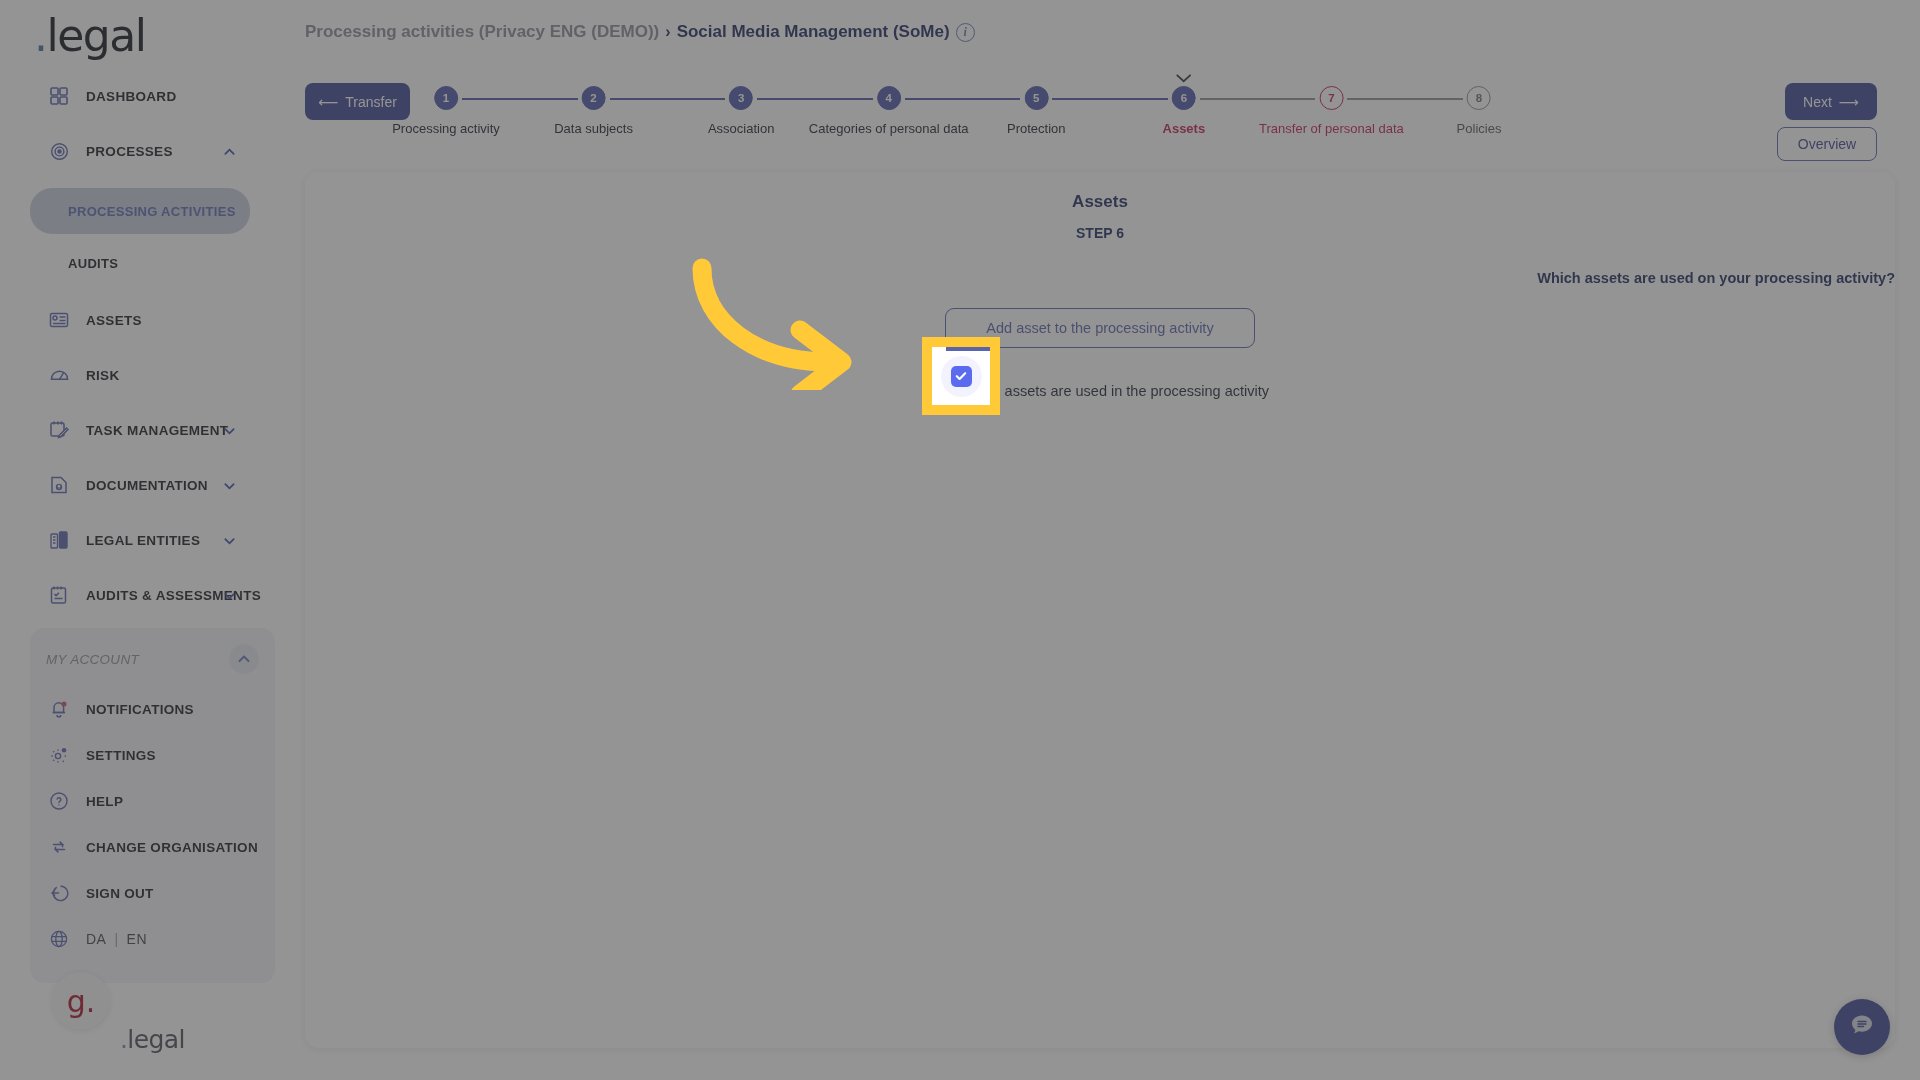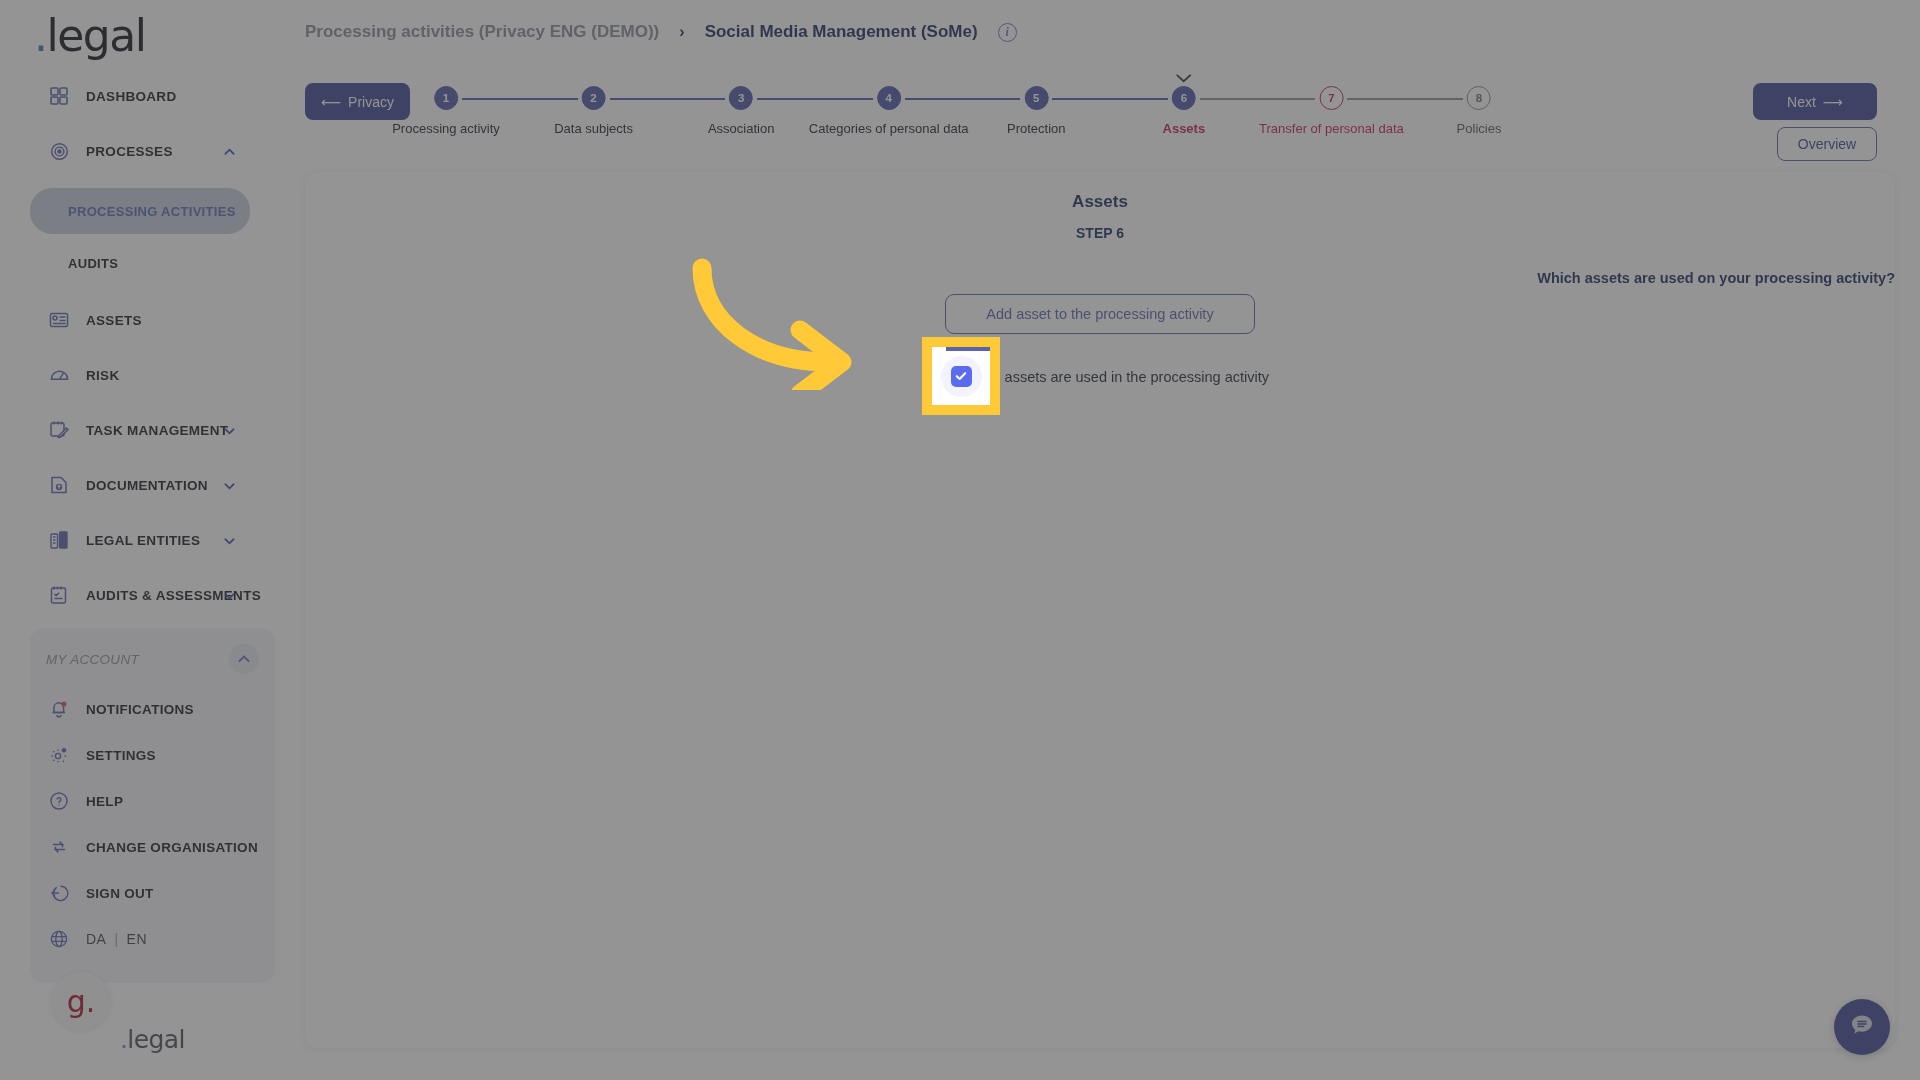--- a/index.html
+++ b/index.html
@@ -101,21 +101,21 @@
     font-size: 25px; letter-spacing: -.6px; color: #4c4e57;
     font-family: "DejaVu Sans", sans-serif;
   }
   #footbrand .dot { color: #6f8db3; }
 
   
   #main { position: absolute; left: 280px; top: 0; right: 0; bottom: 0; background: #ffffff;}
 
   #breadcrumb {
     position: absolute; left: 25px; top: 22px;
-    display: flex; align-items: center; gap: 20px;
+    display: flex; align-items: center; gap: 6px;
     font-size: 17px; font-weight: 700;
   }
   #breadcrumb .crumb-prev { color: #8a8d99; font-weight: 700; }
   #breadcrumb .sep { color: #1b2a5e; font-size: 16px; font-weight: 700;}
   #breadcrumb .crumb-cur { color: #1b2a5e; font-weight: 700; }
   .info-circle {
     width: 19px; height: 19px; border-radius: 50%;
     border: 1.4px solid #6b76ba; color: #6b76ba;
     display: inline-flex; align-items: center; justify-content: center;
     font-size: 12px; font-style: italic; font-family: "Liberation Serif", serif;
@@ -124,21 +124,21 @@
   
   .btn-prev {
     position: absolute; left: 25px; top: 83px;
     width: 105px; height: 37px; border-radius: 8px;
     background: #3c4694; color: #fff; border: none;
     font-size: 14px; display: flex; align-items: center; justify-content: center;
     gap: 7px; cursor: pointer; font-family: "Liberation Sans", sans-serif;
   }
   .btn-next {
     position: absolute; right: 43px; top: 83px;
-    width: 124px; height: 37px; border-radius: 8px;
+    width: 92px; height: 37px; border-radius: 8px;
     background: #3c4694; color: #fff; border: none;
     font-size: 14px; display: flex; align-items: center; justify-content: center;
     gap: 7px; cursor: pointer; font-family: "Liberation Sans", sans-serif;
   }
   .btn-overview {
     position: absolute; right: 43px; top: 127px;
     width: 100px; height: 34px; border-radius: 8px;
     background: transparent; color: #3c4694;
     border: 1.4px solid #5a64ad;
     font-size: 14px; display: flex; align-items: center; justify-content: center;
@@ -184,21 +184,21 @@
   
   #card {
     position: absolute; left: 25px; top: 172px; right: 25px; bottom: 32px;
     background: #fff; border-radius: 14px;
     box-shadow: 0 1px 8px rgba(20,22,40,.09);
   }
   .c-title { text-align: center; margin-top: 20px; font-size: 17px; font-weight: 700; color: #1b2a5e; }
   .c-step  { text-align: center; margin-top: 13px; font-size: 14px; font-weight: 700; color: #1b2a5e; }
   .c-question { text-align: right; margin-top: 29px; font-size: 14.5px; font-weight: 700; color: #1b2a5e; }
   .c-addbtn {
-    display: block; margin: 8px auto 0 auto;
+    display: block; margin: 22px auto 0 auto;
     padding: 11px 40px; border-radius: 9px;
     border: 1.5px solid #5a64ad; background: #fff;
     color: #5a64ad; font-size: 14.5px; cursor: pointer;
     font-family: "Liberation Sans", sans-serif;
   }
   .c-checkrow {
     display: flex; align-items: center; justify-content: center;
     margin-top: 22px; gap: 10px;
   }
   .cbox {
@@ -468,21 +468,21 @@
 
     <div id="breadcrumb">
       <span class="crumb-prev">Processing activities (Privacy ENG (DEMO))</span>
       <span class="sep">›</span>
       <span class="crumb-cur">Social Media Management (SoMe)</span>
       <span class="info-circle">i</span>
     </div>
 
     <button class="btn-prev">
       <span>⟵</span>
-      <span>Privacy</span>
+      <span>Transfer</span>
     </button>
 
     <button class="btn-next">
       <span>Next</span>
       <span>⟶</span>
     </button>
 
     <button class="btn-overview">
       <span>Overview</span>
     </button>

